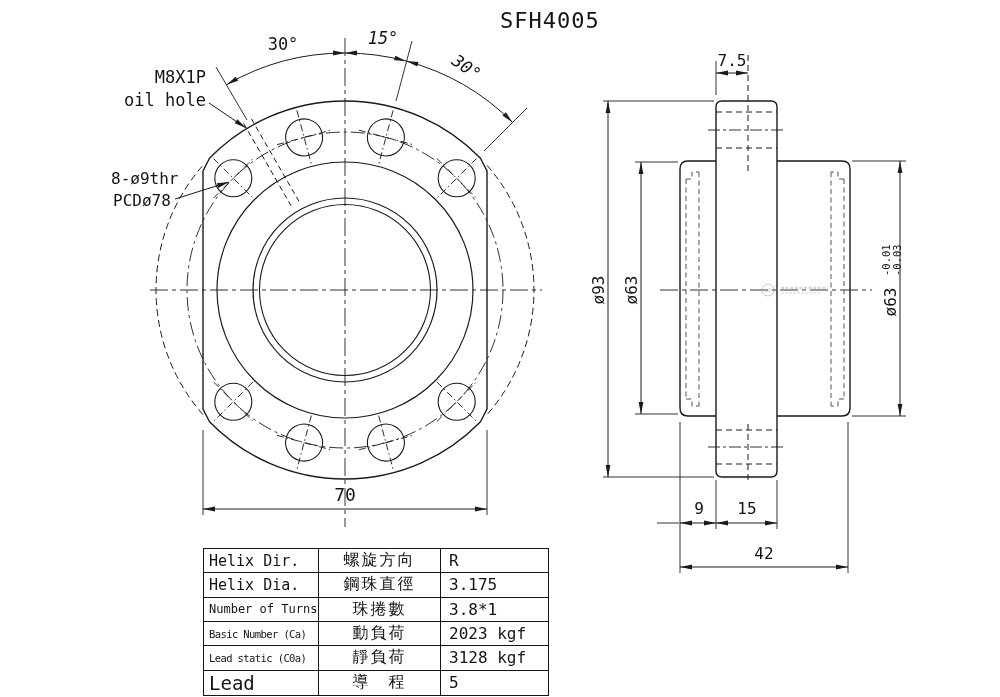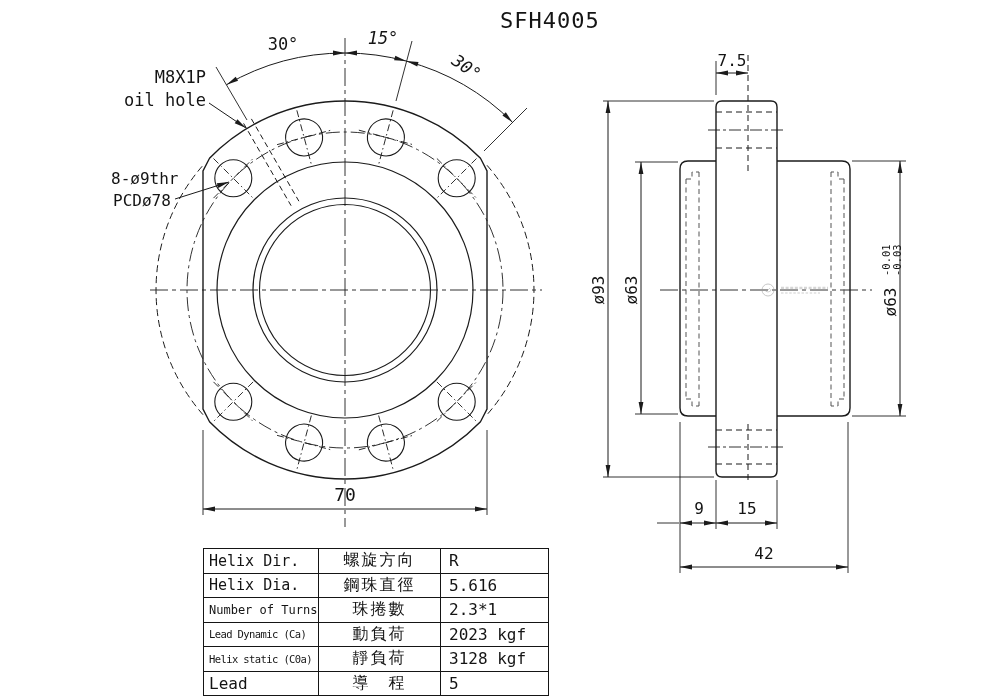--- a/index.html
+++ b/index.html
@@ -13,21 +13,21 @@
                border-collapse:collapse; table-layout:fixed; background:#fff; }
   table.spec td { border:1.6px solid #151515; color:#141414; overflow:hidden;
                   white-space:nowrap; vertical-align:middle;
                   font-family:"DejaVu Sans Mono", monospace; }
   td.en { padding-left:5px; }
   td.zh { text-align:center; font-size:16px; font-family:"DejaVu Sans", sans-serif; letter-spacing:2px; }
   td.val { padding-left:8px; font-size:16px; }
   .sz-a { font-size:15px; }
   .sz-b { font-size:12px; }
   .sz-c { font-size:10.5px; letter-spacing:-0.6px; }
-  .sz-d { font-size:16px; }
+  .sz-d { font-size:19px; }
 </style>
 </head>
 <body>
 
 <div class="sheet">
 
 <svg class="drawing" width="1000" height="697" viewBox="0 0 1000 697">
   <defs>
     <marker id="arr" markerUnits="userSpaceOnUse" markerWidth="14" markerHeight="8" viewBox="0 0 14 8" refX="13" refY="4" orient="auto-start-reverse">
       <path d="M13,4 L1,1.6 L1,6.4 Z" fill="#1b1b1b"></path>
@@ -235,34 +235,34 @@
       </colgroup>
   <tbody>
         <tr>
     <td class="en sz-a">Helix  Dir.</td>
     <td class="zh">螺旋方向</td>
     <td class="val">R</td>
   </tr>
   <tr>
     <td class="en sz-a">Helix Dia.</td>
     <td class="zh">鋼珠直徑</td>
-    <td class="val">5.616</td>
+    <td class="val">3.175</td>
   </tr>
   <tr>
     <td class="en sz-b">Number of Turns</td>
     <td class="zh">珠捲數</td>
-    <td class="val">2.3*1</td>
-  </tr>
-  <tr>
-    <td class="en sz-c">Lead Dynamic (Ca)</td>
+    <td class="val">3.8*1</td>
+  </tr>
+  <tr>
+    <td class="en sz-c">Basic Number (Ca)</td>
     <td class="zh">動負荷</td>
     <td class="val">2023 kgf</td>
   </tr>
   <tr>
-    <td class="en sz-c">Helix static (C0a)</td>
+    <td class="en sz-c">Lead static (C0a)</td>
     <td class="zh">靜負荷</td>
     <td class="val">3128 kgf</td>
   </tr>
   <tr>
     <td class="en sz-d">Lead</td>
     <td class="zh">導　程</td>
     <td class="val">5</td>
   </tr>
 </tbody>
     </table>

